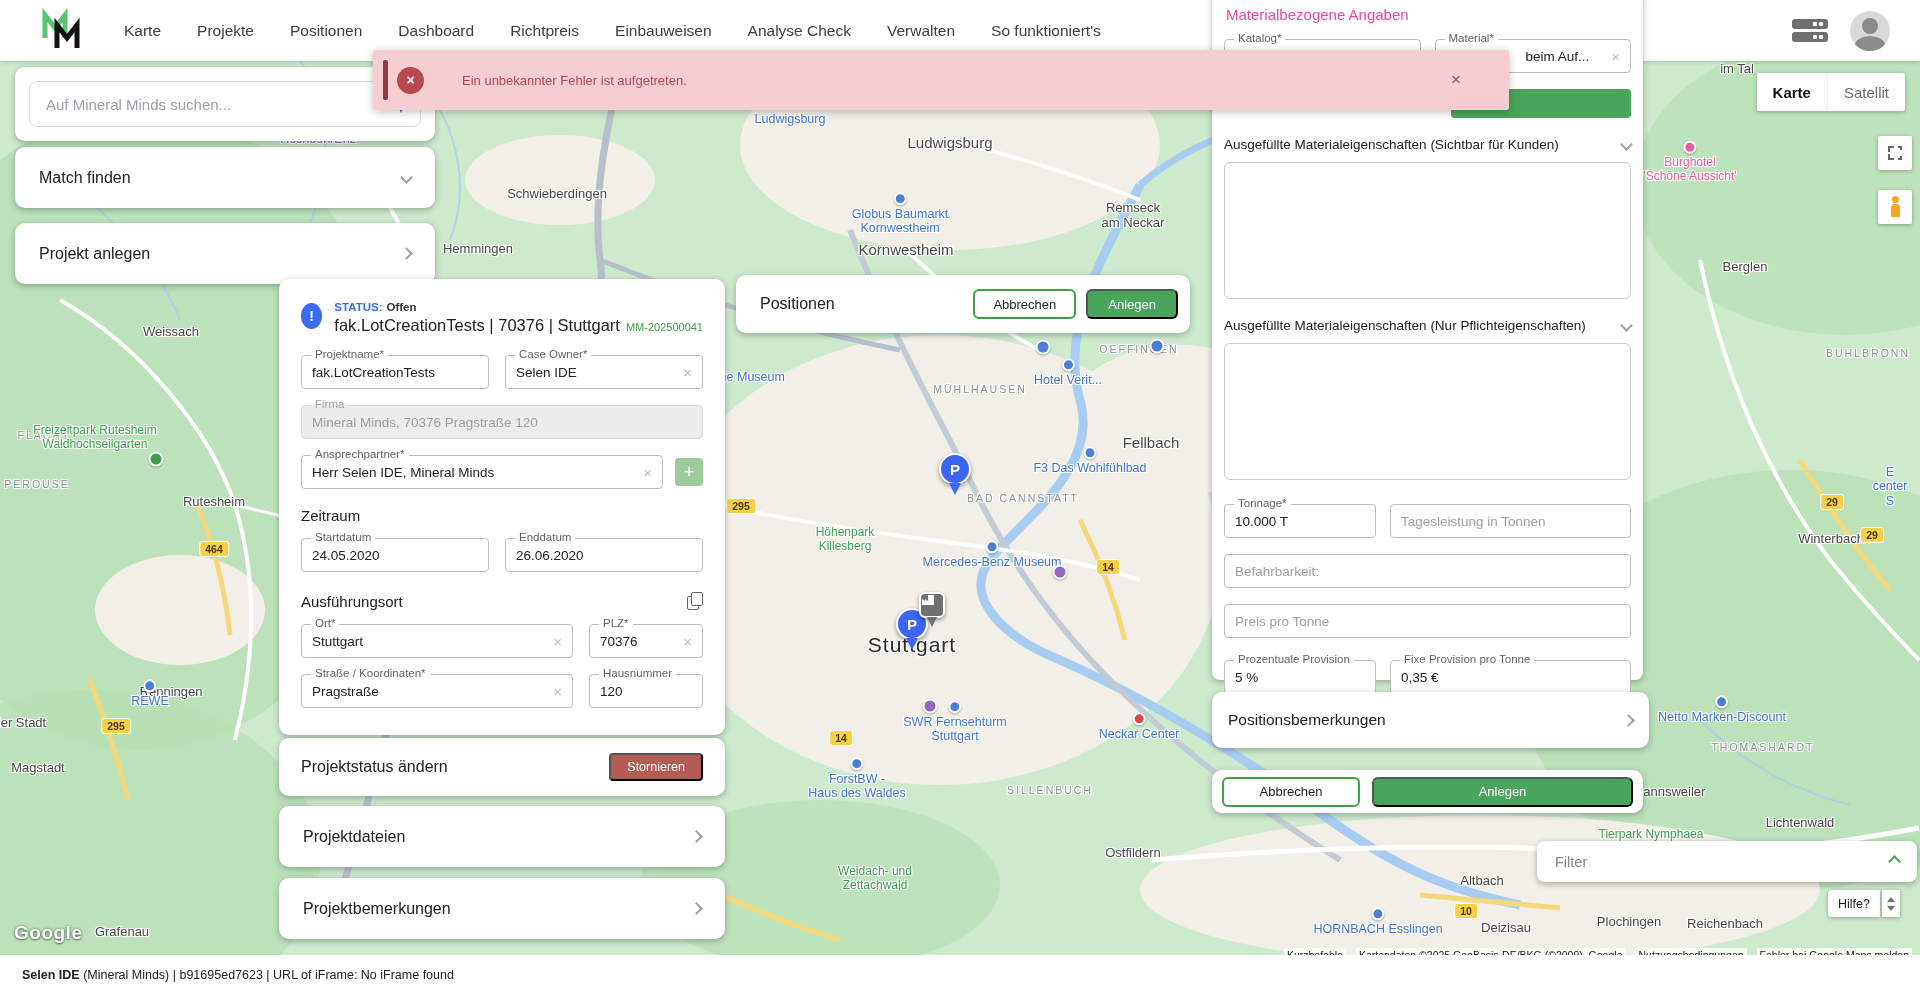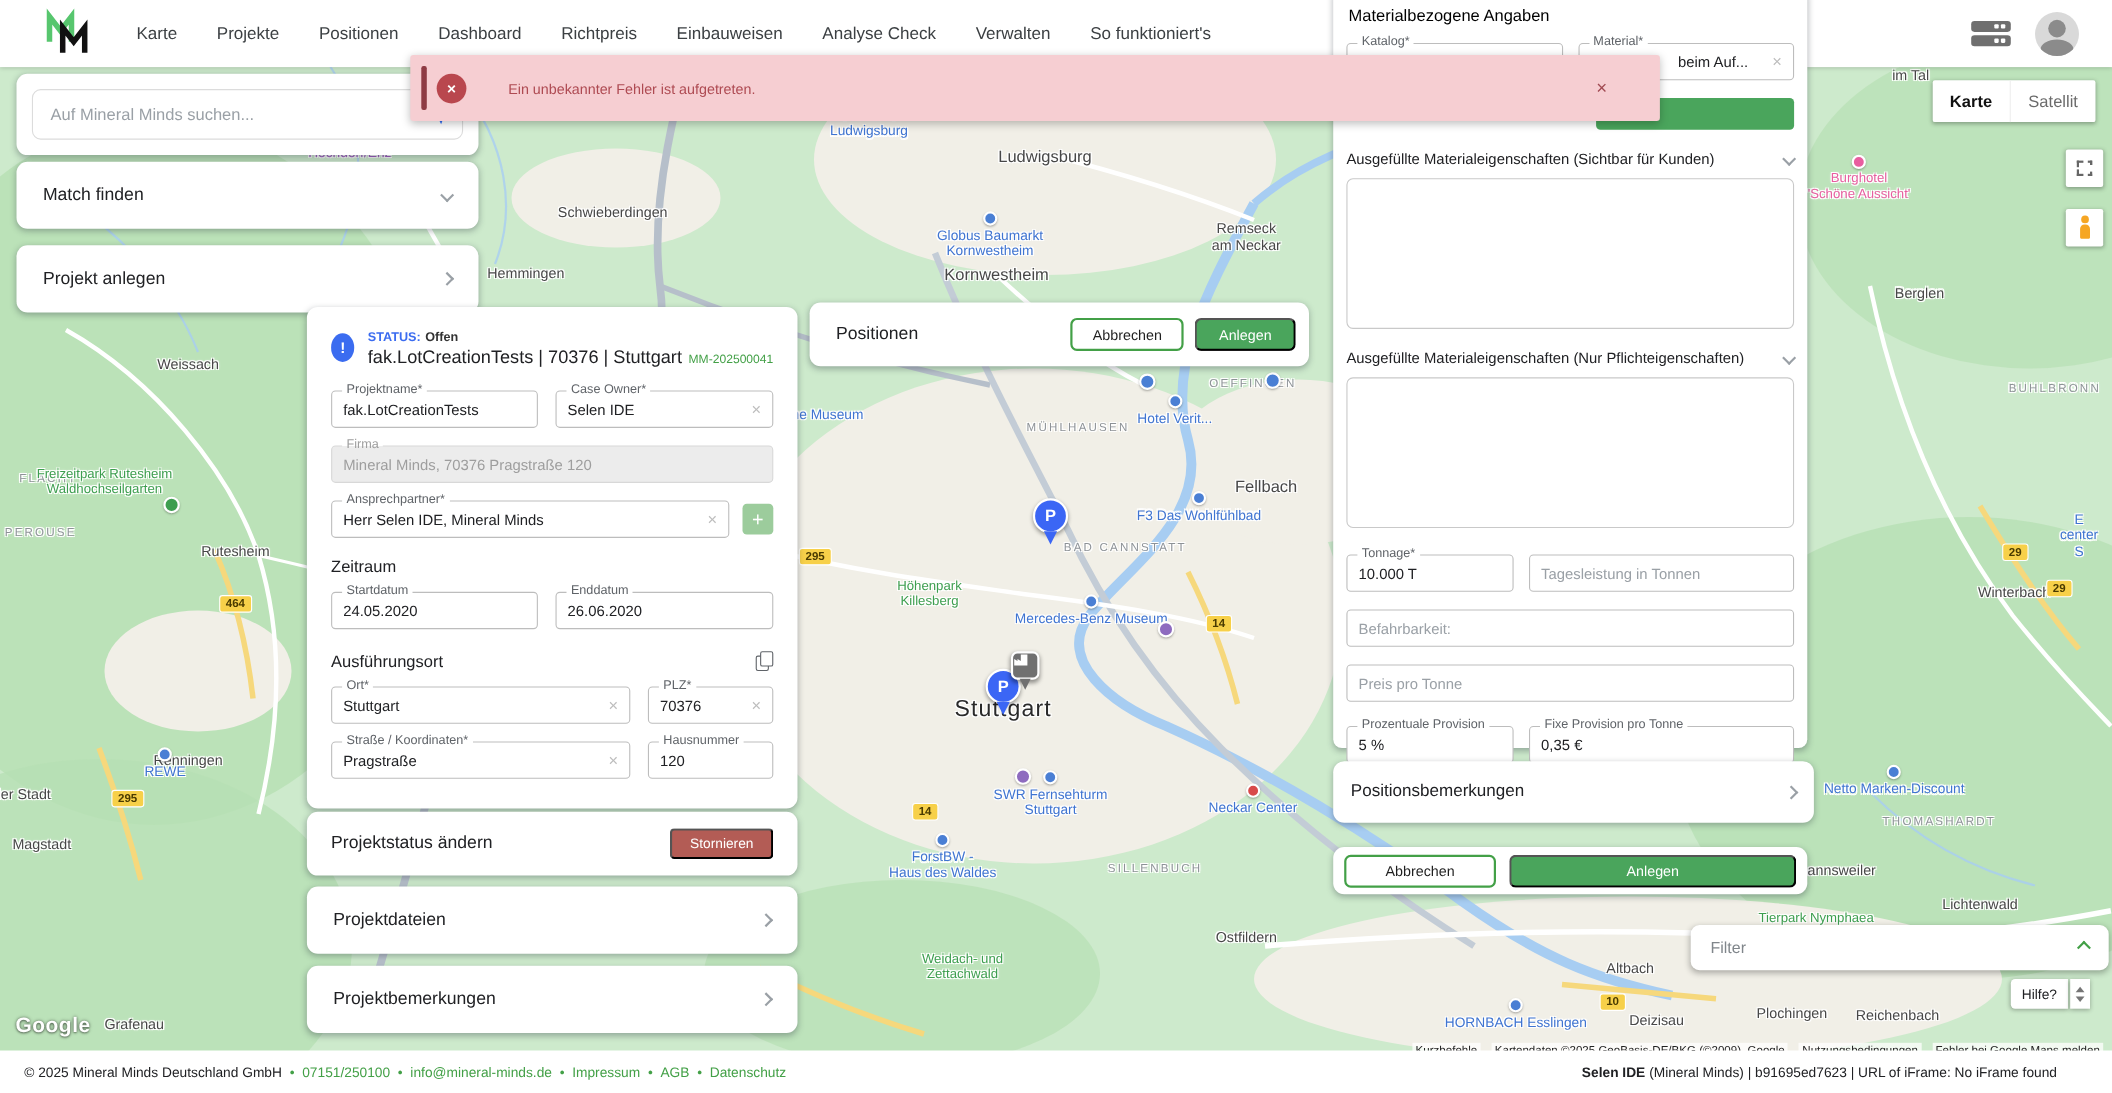--- a/index.html
+++ b/index.html
@@ -129,21 +129,21 @@
   .btn-fill{background:#4aa55c;color:#fff;padding:0 20px;height:30px;}
   .btn-red{background:#b35c55;color:#fff;border-radius:4px;font-size:12.5px;padding:0 16px;height:28px;}
 
   
   .pos-card{left:736px;top:275px;width:454px;height:58px;display:flex;align-items:center;padding:0 12px 0 24px;}
   .pos-title{font-size:16px;color:#202124;flex:1;}
   .pos-card .btn{margin-left:10px;}
 
   
   .mat-card{left:1212px;top:-12px;width:431px;height:692px;padding:14px 12px 0 12px;z-index:30;border-radius:8px;}
-  .mat-head{font-size:15px;color:#000000;margin:4px 0 0 2px;}
+  .mat-head{font-size:15px;color:#ec4899;margin:4px 0 0 2px;}
   .mat-row{display:flex;gap:14px;margin-top:16px;}
   .mat-row .fld{flex:1;}
   .indent{padding-left:80px;}
   .wide-green{margin-top:16px;margin-left:auto;width:180px;height:29px;border-radius:4px;background:#4aa55c;cursor:pointer;}
   .props-head{display:flex;align-items:center;justify-content:space-between;margin-top:19px;
     font-size:13.5px;color:#202124;}
   .bigbox{margin-top:10px;height:137px;border:1px solid #c9c9c9;border-radius:6px;background:#fff;}
   .posbem-card{left:1212px;top:692px;width:437px;height:56px;z-index:30;padding:0 16px;
     display:flex;align-items:center;justify-content:space-between;}
   .posbem-label{font-size:15.5px;color:#202124;}
@@ -553,22 +553,18 @@
     <span class="filter-label">Filter</span>
     <span class="chev up"></span>
   </div>
   <div class="hilfe-btn">Hilfe?</div>
   <div class="scrollarrows">
     <span class="tri-up"></span>
     <span class="tri-dn"></span>
   </div>
 
   <div class="footer">
-    <div class="footer-left">
-      <span>© 2025 Mineral Minds Deutschland GmbH</span>
-      <span id="footer-links"><span class="flink">07151/250100</span><span class="flink">info@mineral-minds.de</span><span class="flink">Impressum</span><span class="flink">AGB</span><span class="flink">Datenschutz</span></span>
-    </div>
     <div class="footer-right">
       <span class="b">Selen IDE</span><span> (Mineral Minds) | b91695ed7623 | URL of iFrame: No iFrame found</span>
     </div>
   </div>
 
 </div>
 
 </body></html>

